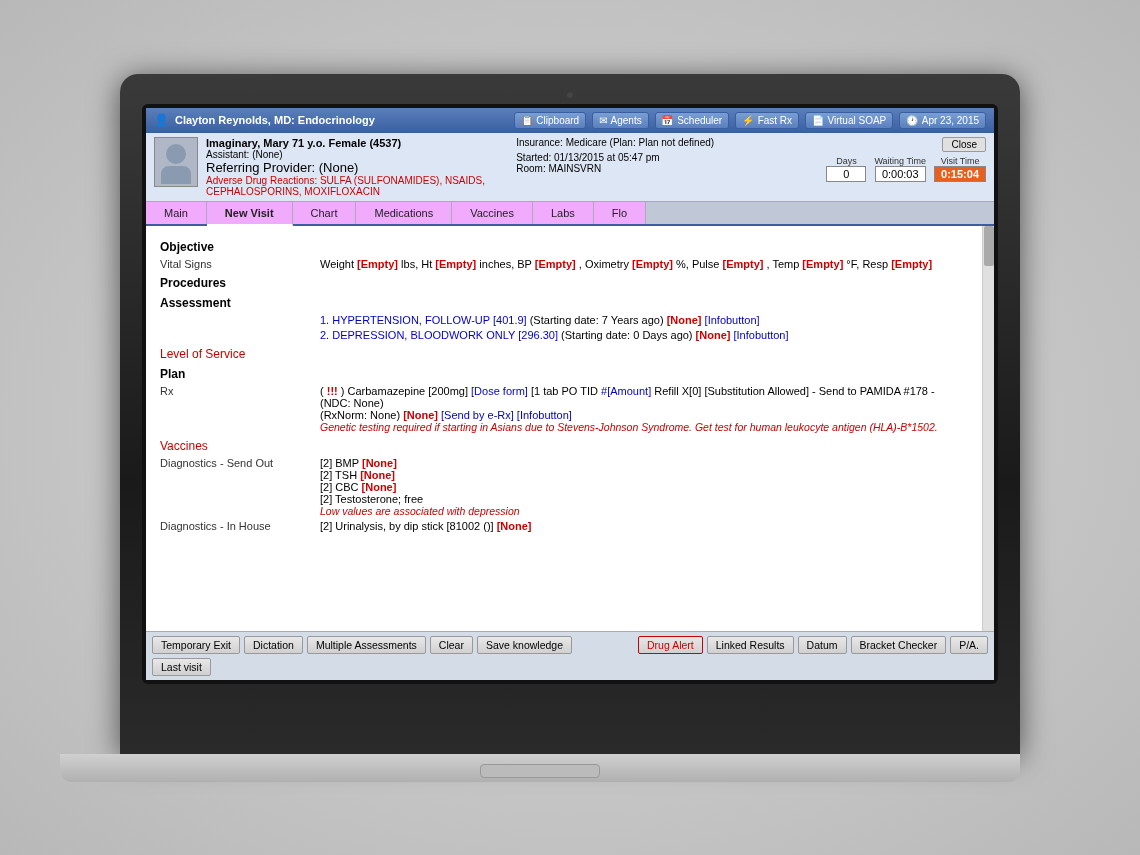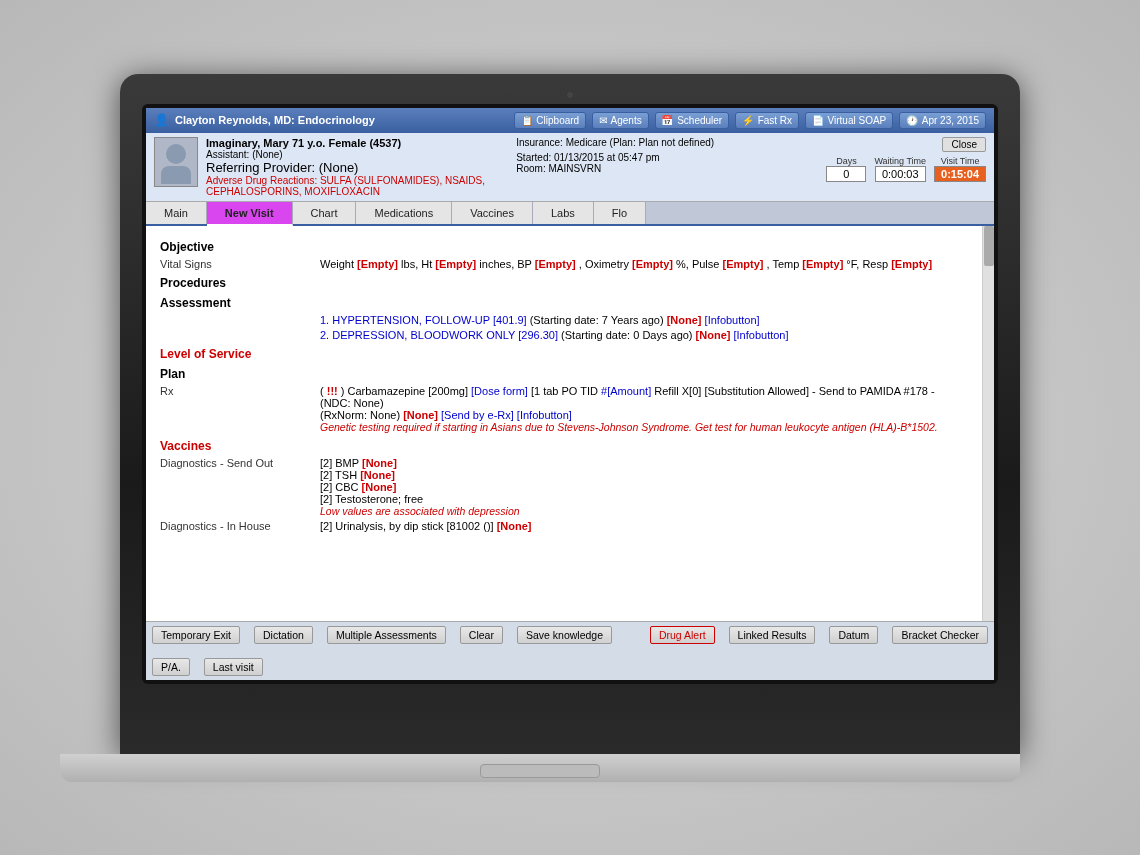--- a/index.html
+++ b/index.html
@@ -178,47 +178,47 @@
       display: flex;
       border-bottom: 2px solid #3a5fa0;
       min-height: 24px;
     }
     .tab {
       padding: 4px 18px;
       font-size: 11px;
       cursor: pointer;
       border-right: 1px solid #aab;
       color: #222;
-      background: #e5e5e5;
+      background: #f0abfc;
       display: flex;
       align-items: center;
     }
     .tab.active {
-      background: #d946ef;
+      background: #f0abfc;
       font-weight: bold;
       border-bottom: 2px solid white;
       margin-bottom: -2px;
     }
     
     .content-area {
       flex: 1;
       overflow-y: auto;
       background: white;
       padding: 8px 14px;
       font-size: 11px;
     }
     .section-title {
       font-weight: bold;
       font-size: 12px;
       margin: 6px 0 4px 0;
       color: #000;
     }
     .red-title {
       color: #cc0000;
-      font-weight: bold;
+      font-weight: normal;
       font-size: 12px;
       margin: 6px 0 4px 0;
     }
     .data-row {
       display: flex;
       margin: 3px 0;
     }
     .label-col {
       width: 160px;
       flex-shrink: 0;
@@ -242,21 +242,21 @@
       font-style: italic;
       font-size: 10.5px;
     }
     
     .bottom-bar {
       background: #d4dce8;
       border-top: 1px solid #aaa;
       padding: 4px 6px;
       display: flex;
       align-items: center;
-      gap: 14px;
+      gap: 4px;
       flex-wrap: wrap;
     }
     .bottom-btn {
       background: linear-gradient(180deg, #e8e8e8 0%, #d0d0d0 100%);
       border: 1px solid #999;
       padding: 2px 8px;
       font-size: 10.5px;
       cursor: pointer;
       border-radius: 2px;
     }

